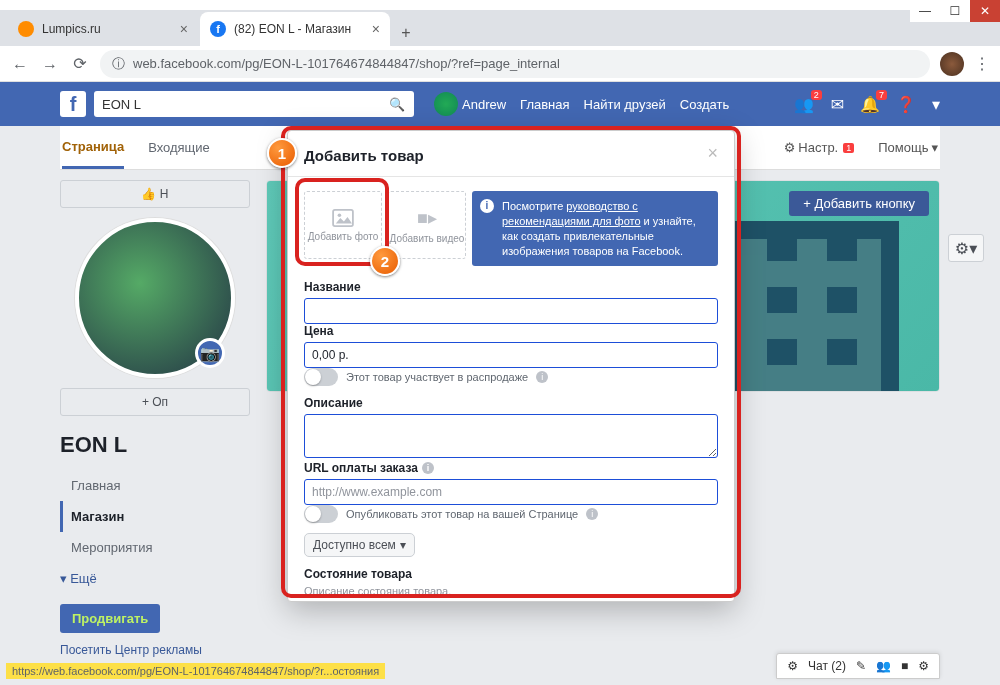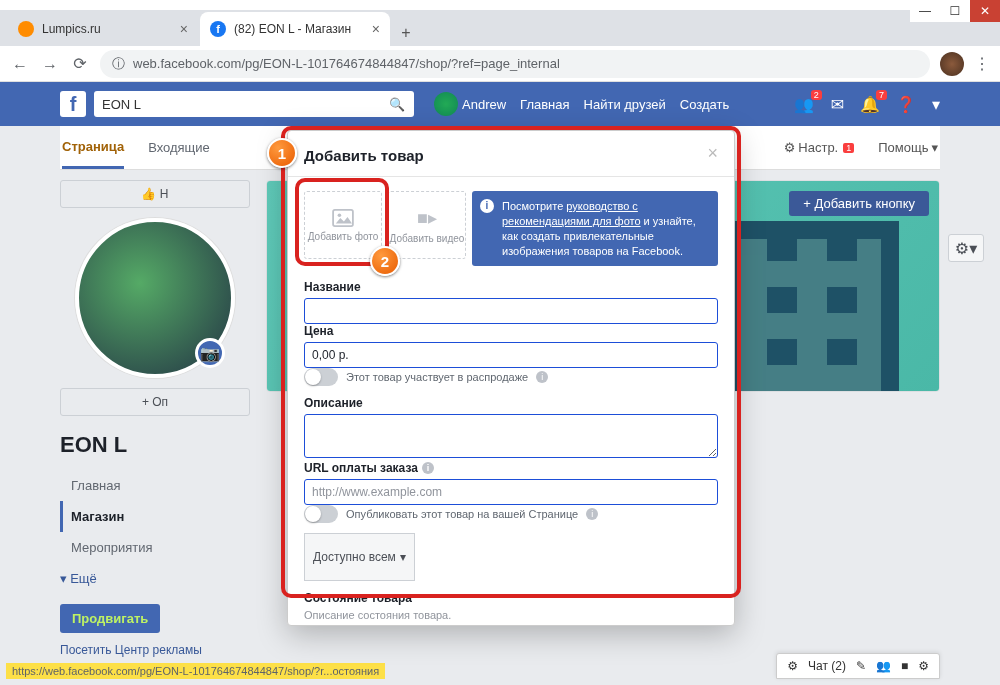--- a/index.html
+++ b/index.html
@@ -93,21 +93,21 @@
 .info-tip .txt { margin-left: 20px; display: block; }
 .info-tip a { color: #fff; text-decoration: underline; }
 .fld-label { font-size: 12px; font-weight: 600; color: #1d2129; margin-bottom: 4px; display: flex; align-items: center; gap: 4px; }
 .fld-label .help { width: 12px; height: 12px; border-radius: 50%; background: #bec2c9; color: #fff; font-size: 9px; display: inline-flex; align-items: center; justify-content: center; }
 .inp { width: 100%; border: 1px solid #1d4ed8; border-radius: 3px; padding: 5px 7px; font-size: 12px; color: #1d2129; }
 .inp::placeholder { color: #90949c; }
 textarea.inp { height: 44px; resize: vertical; }
 .toggle-row { display: flex; align-items: center; gap: 8px; font-size: 11px; color: #606770; margin-bottom: 10px; }
 .toggle { width: 34px; height: 18px; background: #ccd0d5; border-radius: 9px; position: relative; }
 .toggle:before { content:""; position: absolute; left: 1px; top: 1px; width: 16px; height: 16px; background: #fff; border-radius: 50%; box-shadow: 0 1px 2px rgba(0,0,0,.3); }
-.sel { border: 1px solid #ccd0d5; background: #f5f6f7; border-radius: 0; padding: 16px 8px; font-size: 12px; display: inline-flex; align-items: center; gap: 4px; color: #4b4f56; margin-bottom: 10px; }
+.sel { border: 1px solid #ccd0d5; background: #f5f6f7; border-radius: 5px; padding: 4px 8px; font-size: 12px; display: inline-flex; align-items: center; gap: 4px; color: #4b4f56; margin-bottom: 10px; }
 .state-desc { font-size: 11px; color: #90949c; }
 
 
 .red-frame { position: absolute; border: 4px solid #d9221f; border-radius: 10px; pointer-events: none; z-index: 60; }
 .rf-modal { top: 126px; left: 281px; width: 460px; height: 472px; }
 .rf-photo { top: 178px; left: 295px; width: 94px; height: 88px; }
 .marker { position: absolute; width: 30px; height: 30px; border-radius: 50%; background: radial-gradient(circle at 35% 30%, #ff9a3e, #e85b00); color: #fff; font-weight: bold; display: flex; align-items: center; justify-content: center; border: 2px solid #fff; box-shadow: 0 1px 3px rgba(0,0,0,.5); z-index: 70; font-size: 15px; }
 .m1 { top: 138px; left: 267px; }
 .m2 { top: 246px; left: 370px; }
 </style>

